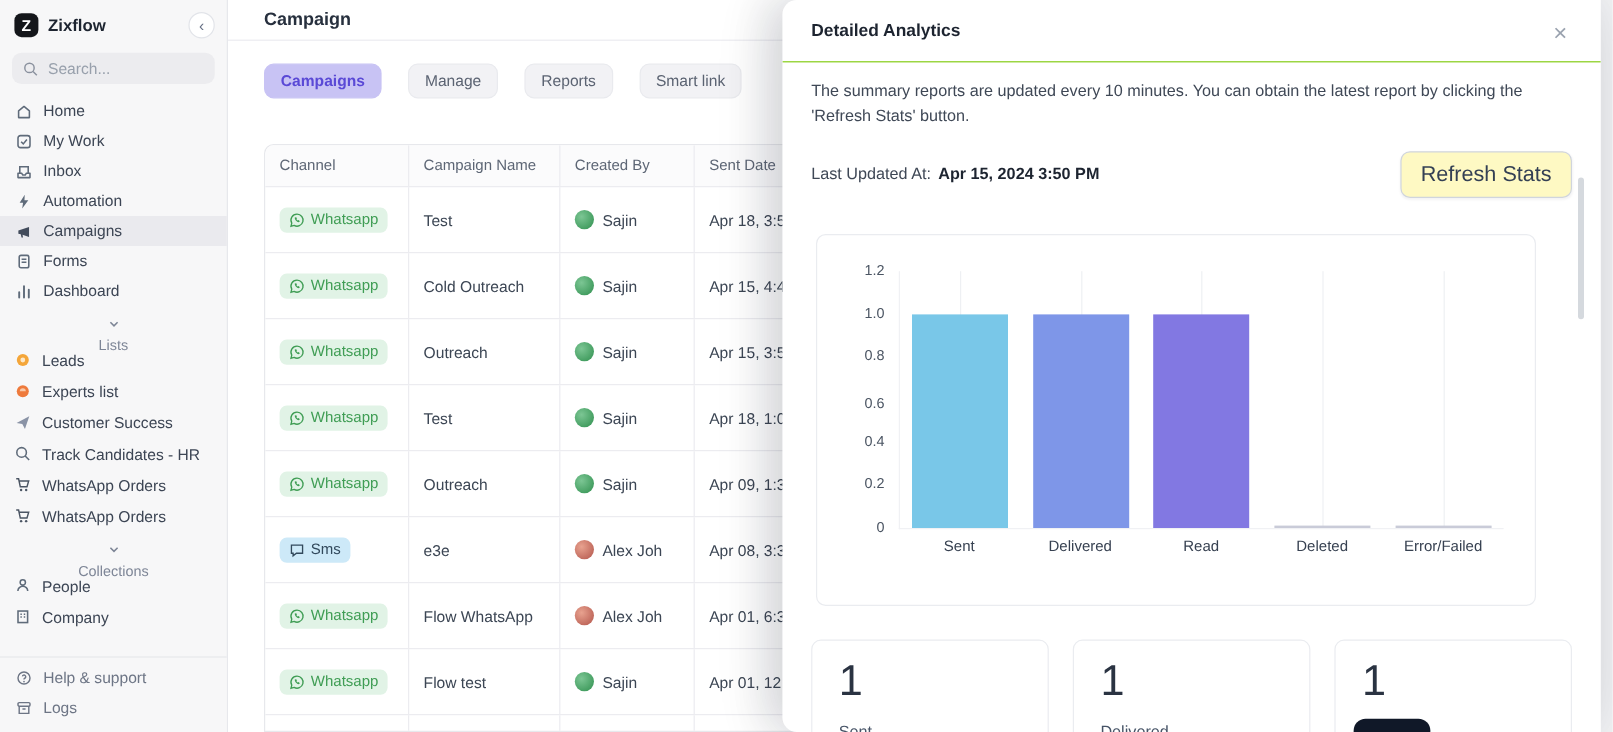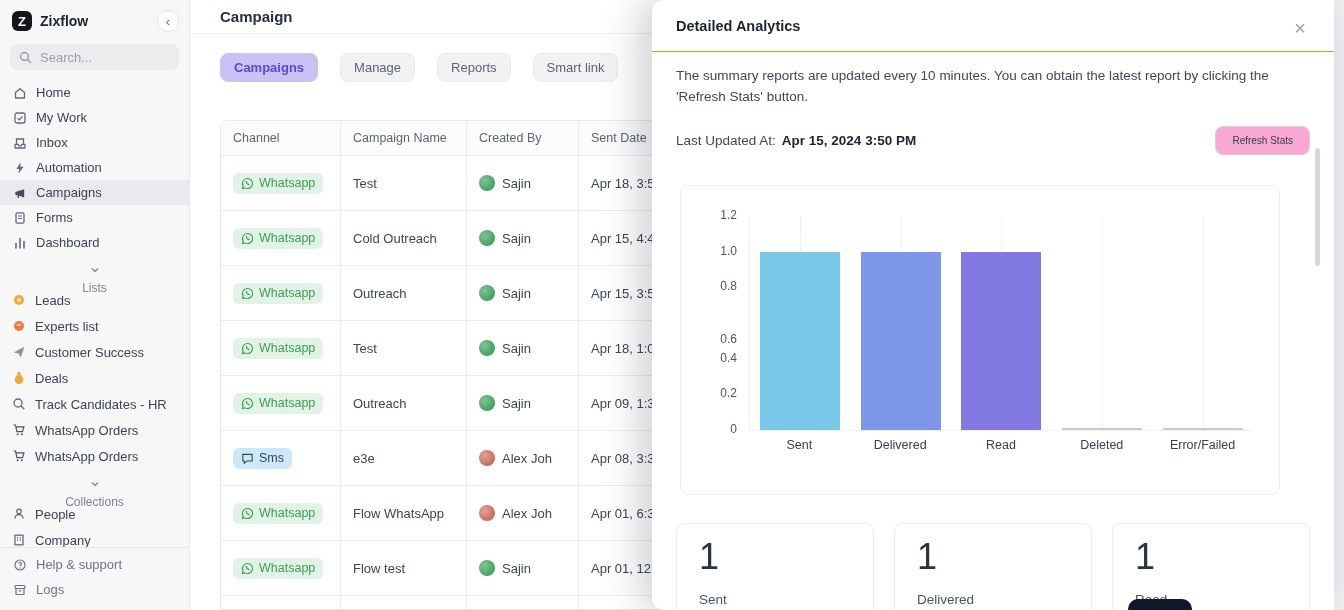--- a/index.html
+++ b/index.html
@@ -69,22 +69,22 @@
         z-index:5;overflow:hidden;}
   .modal-header{height:52px;border-bottom:1px solid #84cc16;display:flex;align-items:center;
         padding:0 24px;font-size:14.5px;font-weight:bold;color:#1d2430;box-sizing:border-box;}
   .modal-close{position:absolute;right:26px;top:16px;border:none;background:none;font-size:20px;
         color:#9aa2af;cursor:pointer;line-height:1;padding:2px;}
   .modal-body{padding:0 24px;}
   .modal-desc{margin-top:14px;font-size:13.5px;line-height:1.55;color:#3f4856;max-width:612px;}
   .refresh-row{display:flex;align-items:center;justify-content:space-between;margin-top:18px;}
   .lu-label{font-size:13.5px;color:#3f4856;}
   .lu-value{font-size:13.5px;font-weight:bold;color:#1d2430;margin-left:6px;}
-  .refresh-btn{border:1px solid #d0d5dd;background:#f9a8d4;border-radius:8px;padding:8px 16px;
-        font-size:10px;color:#344054;cursor:pointer;font-family:inherit;box-shadow:0 1px 2px rgba(16,24,40,.05);}
+  .refresh-btn{border:1px solid #d0d5dd;background:#fef9c3;border-radius:8px;padding:8px 16px;
+        font-size:18px;color:#344054;cursor:pointer;font-family:inherit;box-shadow:0 1px 2px rgba(16,24,40,.05);}
 
   .chart-card{margin:30px 30px 0 4px;border:1px solid #eaecf0;border-radius:8px;height:310px;
         position:relative;box-sizing:border-box;}
   .y-tick{position:absolute;right:calc(100% - 56px);font-size:12px;color:#4b5563;white-space:nowrap;}
   .plot{position:absolute;left:68px;right:26px;top:30px;height:214px;display:flex;
         border-left:1px solid #f0f1f4;border-bottom:1px solid #f0f1f4;}
   .col{flex:1;position:relative;}
   .gridline{position:absolute;left:50%;top:0;bottom:0;width:1px;background:#eef0f3;}
   .bar{position:absolute;bottom:0;left:50%;transform:translateX(-50%);width:80px;}
   .x-labels{position:absolute;left:68px;right:26px;top:252px;display:flex;}
@@ -214,29 +214,20 @@
       <span class="ico">
           <svg class="sic" width="14" height="14" viewBox="0 0 14 14">
             <path d="M1.8 7.4 12.4 1.8 8.8 12.4 6.6 8.4z" fill="#8a93a6"></path>
           </svg>
         </span>
       <span>Customer Success</span>
     </div>
     <div class="list-item">
       <span class="ico">
           <svg class="sic" width="14" height="14" viewBox="0 0 14 14">
-            <path d="M5.4 3.6h3.2l1.3 2a4.3 4.3 0 1 1-5.8 0z" fill="#f4a63a"></path>
-            <path d="M5.4 3.6 6.4 1.8h1.2l1 1.8" fill="none" stroke="#d98b20" stroke-width="1.1"></path>
-          </svg>
-        </span>
-      <span>Deals</span>
-    </div>
-    <div class="list-item">
-      <span class="ico">
-          <svg class="sic" width="14" height="14" viewBox="0 0 14 14">
             <circle cx="6" cy="6" r="4" fill="none" stroke="#5f6b7a" stroke-width="1.3"></circle>
             <path d="M9 9l3.3 3.3" stroke="#5f6b7a" stroke-width="1.3"></path>
           </svg>
         </span>
       <span>Track Candidates - HR</span>
     </div>
     <div class="list-item">
       <span class="ico">
           <svg class="sic" width="14" height="14" viewBox="0 0 14 14">
             <path d="M1.5 2h2l1.4 6.6h5.6l1.4-4.8H4" fill="none" stroke="#4b5563" stroke-width="1.2"></path>
@@ -497,21 +488,21 @@
           <span class="lu-label">Last Updated At:</span><span class="lu-value">Apr 15, 2024 3:50 PM</span>
         </div>
         <button class="refresh-btn">Refresh Stats</button>
       </div>
 
       <div class="chart-card" id="chart">
         <div id="y-labels">
             <div class="y-tick" style="top: 236px;">0</div>
             <div class="y-tick" style="top: 200.333px;">0.2</div>
             <div class="y-tick" style="top: 164.667px;">0.4</div>
-            <div class="y-tick" style="top: 146px;">0.6</div>
+            <div class="y-tick" style="top: 133px;">0.6</div>
             <div class="y-tick" style="top: 93.3333px;">0.8</div>
             <div class="y-tick" style="top: 57.6667px;">1.0</div>
             <div class="y-tick" style="top: 22px;">1.2</div>
           </div>
         <div class="plot" id="plot">
             <div class="col">
               <div class="gridline"></div>
               <div class="bar" style="height: 178.333px; background: rgb(121, 199, 232);"></div>
             </div>
             <div class="col">

